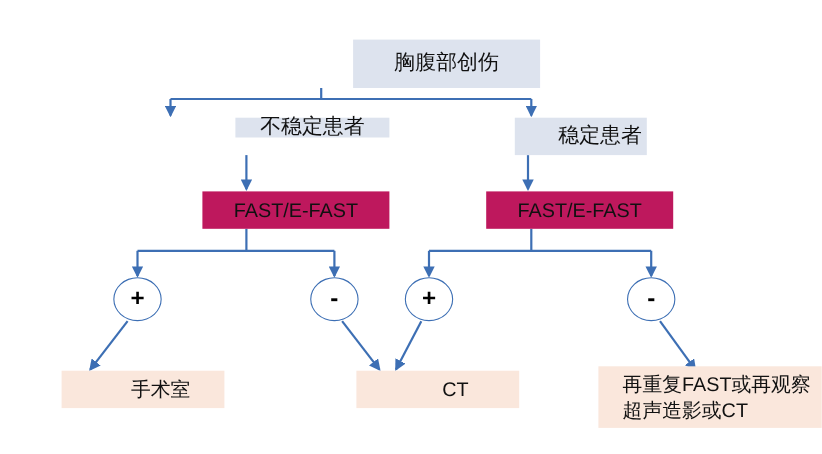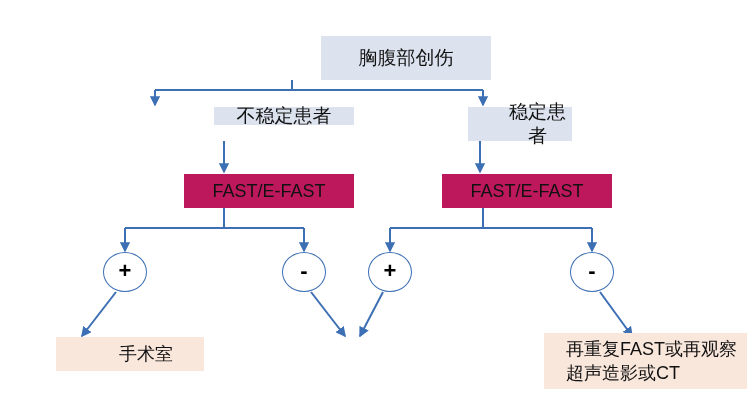--- a/index.html
+++ b/index.html
@@ -113,21 +113,21 @@
       <path d="M 311 292 L 345 336" marker-end="url(#arrow)"></path>
       <path d="M 383 292 L 360 336" marker-end="url(#arrow)"></path>
       <path d="M 600 292 L 632 336" marker-end="url(#arrow)"></path>
     </g>
   </svg>
 
   <div class="node node-blue" style="left:277px; top:36px; width:170px; height:44px;">胸腹部创伤</div>
 
   <div class="node node-blue" style="left:170px; top:107px; width:140px; height:18px;">不稳定患者</div>
 
-  <div class="node node-blue" style="left:424px; top:107px; width:104px; height:34px;padding-left:35px;">稳定患者</div>
+  <div class="node node-blue" style="left:424px; top:107px; width:120px; height:34px;padding-left:35px;">稳定患者</div>
 
   <div class="node node-green" style="left:140px; top:174px; width:170px; height:34px;">FAST/E-FAST</div>
 
   <div class="node node-green" style="left:398px; top:174px; width:170px; height:34px;">FAST/E-FAST</div>
 
   <div class="circle" style="left:103px; top:252px; width:44px; height:40px;">
     <span>+</span>
   </div>
 
   <div class="circle" style="left:282px; top:252px; width:44px; height:40px;">
@@ -137,17 +137,18 @@
   <div class="circle" style="left:368px; top:252px; width:44px; height:40px;">
     <span>+</span>
   </div>
 
   <div class="circle" style="left:570px; top:252px; width:44px; height:40px;">
     <span>-</span>
   </div>
 
   <div class="node node-peach" style="left:12px; top:337px; width:148px; height:34px;">手术室</div>
 
+  <div class="node node-peach" style="left:280px; top:337px; width:148px; height:34px;">CT</div>
 
   <div class="node node-peach multiline" style="left:500px; top:333px; width:236px; height:56px;">再重复FAST或再观察
 超声造影或CT</div>
 
 </div>
 
 </body></html>

